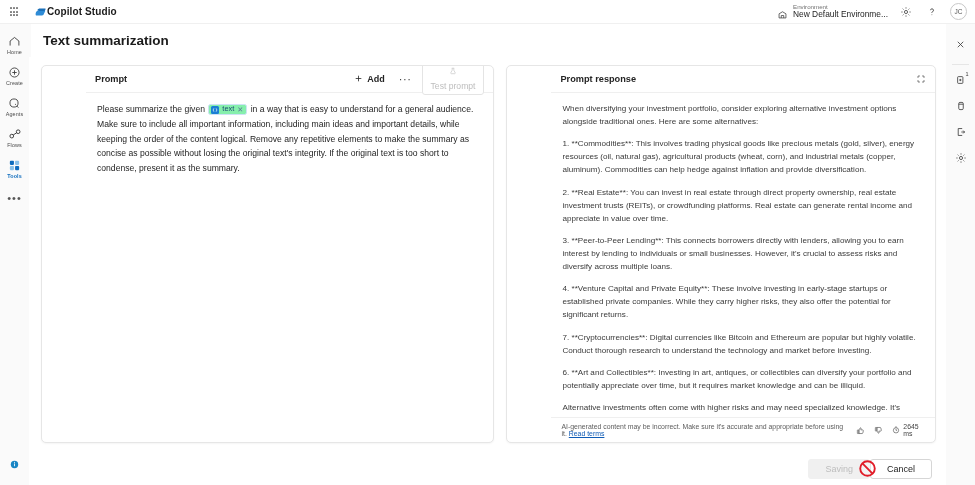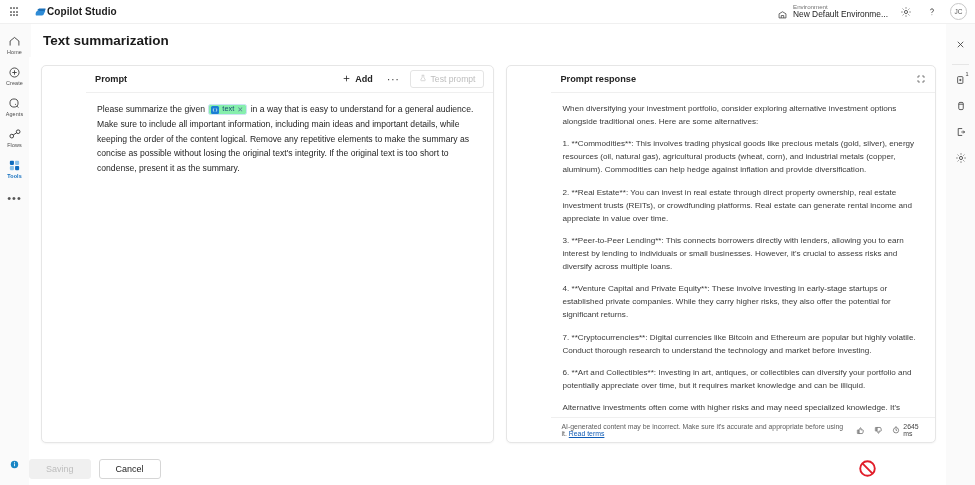--- a/index.html
+++ b/index.html
@@ -106,21 +106,21 @@
     color: #242424; cursor: pointer; padding: 2px 4px; border-radius: 3px; background: none; border: none;
     font-family: inherit;
   }
   .ellipsis-btn {
     font-size: 11px; color: #3b3b3b; cursor: pointer; letter-spacing: .6px;
     padding: 0 3px; border-radius: 3px; line-height: 1;
   }
   .test-btn {
     display: flex; align-items: center; gap: 4px; font-size: 8.6px;
     color: #bdbdbd; border: 1px solid #e4e4e4; background: #fff;
-    border-radius: 3px; padding: 3px 8px; cursor: default; font-family: inherit;
+    border-radius: 3px; padding: 3px 8px; cursor: default; font-family: inherit; flex-direction: column;
   }
 
   .panel-body { padding: 9px 11px; overflow: hidden; flex: 1; }
   .prompt-text {
     font-size: 8.6px; line-height: 1.72; color: #242424;
   }
   .chip {
     display: inline-flex; align-items: center; gap: 3px;
     background: #86efac; border: 1px solid #cde2f5; border-radius: 2.5px;
     padding: 0 3px 0 2px; margin: 0 1px; vertical-align: middle; cursor: pointer;
@@ -147,22 +147,22 @@
   }
   .disclaimer { font-size: 6.9px; color: #5c5c5c; }
   .disclaimer a { color: #0f5bb5; text-decoration: underline; cursor: pointer; }
   .foot-icons { display: flex; align-items: center; gap: 9px; margin-left: 10px; }
   .foot-ico { color: #4a4a4a; cursor: pointer; display: flex; align-items: center; }
   .latency { display: flex; align-items: center; gap: 3px; font-size: 6.9px; color: #444; margin-left: 9px; }
 
   
   .footerbar {
     position: absolute; bottom: 0; left: 29px; width: 917px; height: 32px;
-    background: #ffffff; display: flex; align-items: center; justify-content: flex-start;
-    gap: 8px; padding-right: 14px;
+    background: #ffffff; display: flex; align-items: center; justify-content: flex-end;
+    padding-right: 14px;
   }
   .btn-primary-disabled {
     font-size: 9px; color: #bdbdbd; background: #f0f0f0; border: 1px solid #f0f0f0;
     border-radius: 3px; padding: 4px 16px; cursor: default; font-family: inherit;
   }
   .btn-secondary {
     font-size: 9px; color: #242424; background: #ffffff; border: 1px solid #d6d6d6;
     border-radius: 3px; padding: 4px 16px; cursor: pointer; font-family: inherit;
   }
   .cursor-blocked {

